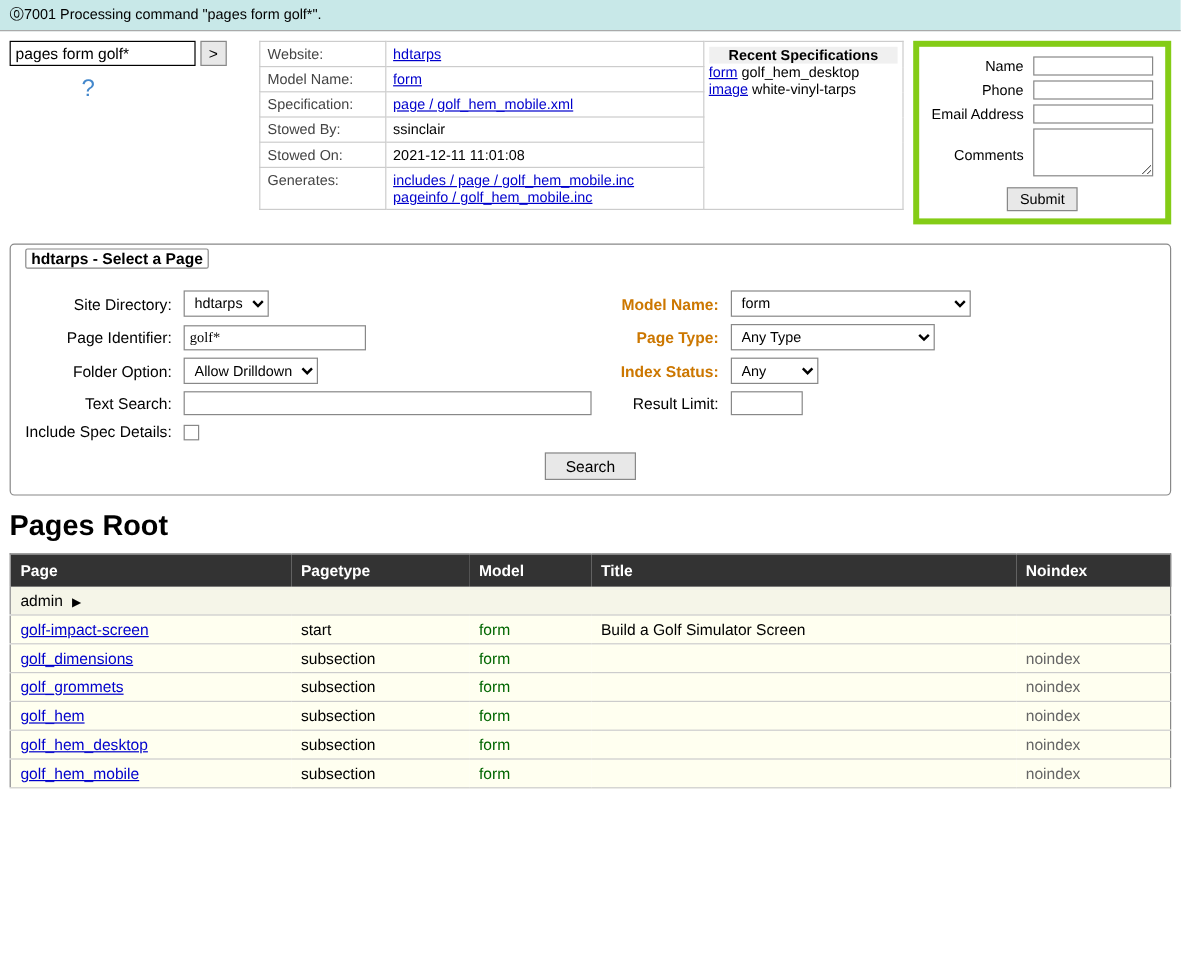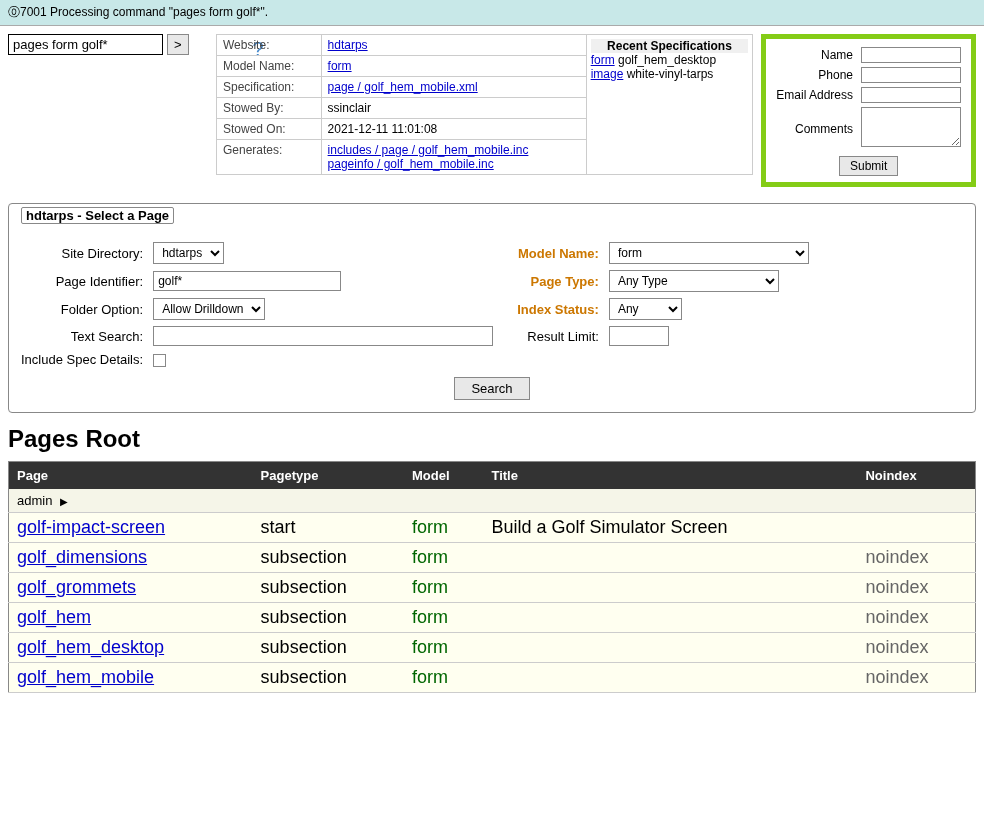--- a/index.html
+++ b/index.html
@@ -21,21 +21,21 @@
     
     #top-section {
       display: flex;
       align-items: flex-start;
       padding: 8px;
       gap: 8px;
     }
 
     #command-area {
       display: flex;
-      flex-direction: row;
+      flex-direction: column;
       align-items: flex-start;
       gap: 4px;
       width: 200px;
       flex-shrink: 0;
     }
 
     #command-row {
       display: flex;
       align-items: center;
       gap: 4px;
@@ -239,21 +239,21 @@
 
     .admin-expand {
       display: inline-block;
       margin-left: 4px;
       font-size: 10px;
     }
 
     #results-table tbody tr:not(.admin-row) td {
       padding: 4px 8px;
       vertical-align: middle;
-      font-size: 18px;
+      font-size: 13px;
       background: #fffff0;
     }
 
     .page-link {
       color: #0000cc;
       text-decoration: underline;
       cursor: pointer;
     }
 
     .model-text {
@@ -386,21 +386,21 @@
     <label class="form-label required">Model Name:</label>
     <div>
       <select class="form-select" style="width:200px;">
         <option>form</option>
         <option>Any Model</option>
       </select>
     </div>
 
     <label class="form-label">Page Identifier:</label>
     <div>
-      <input type="text" class="form-text" style="width: 188px;" value="golf*">
+      <input type="text" class="form-text" style="width: 152px; font-family: Liberation Serif, serif;" value="golf*">
     </div>
     <label class="form-label required">Page Type:</label>
     <div>
       <select class="form-select" style="width:170px;">
         <option>Any Type</option>
         <option>start</option>
         <option>subsection</option>
         <option>leaf</option>
       </select>
     </div>

